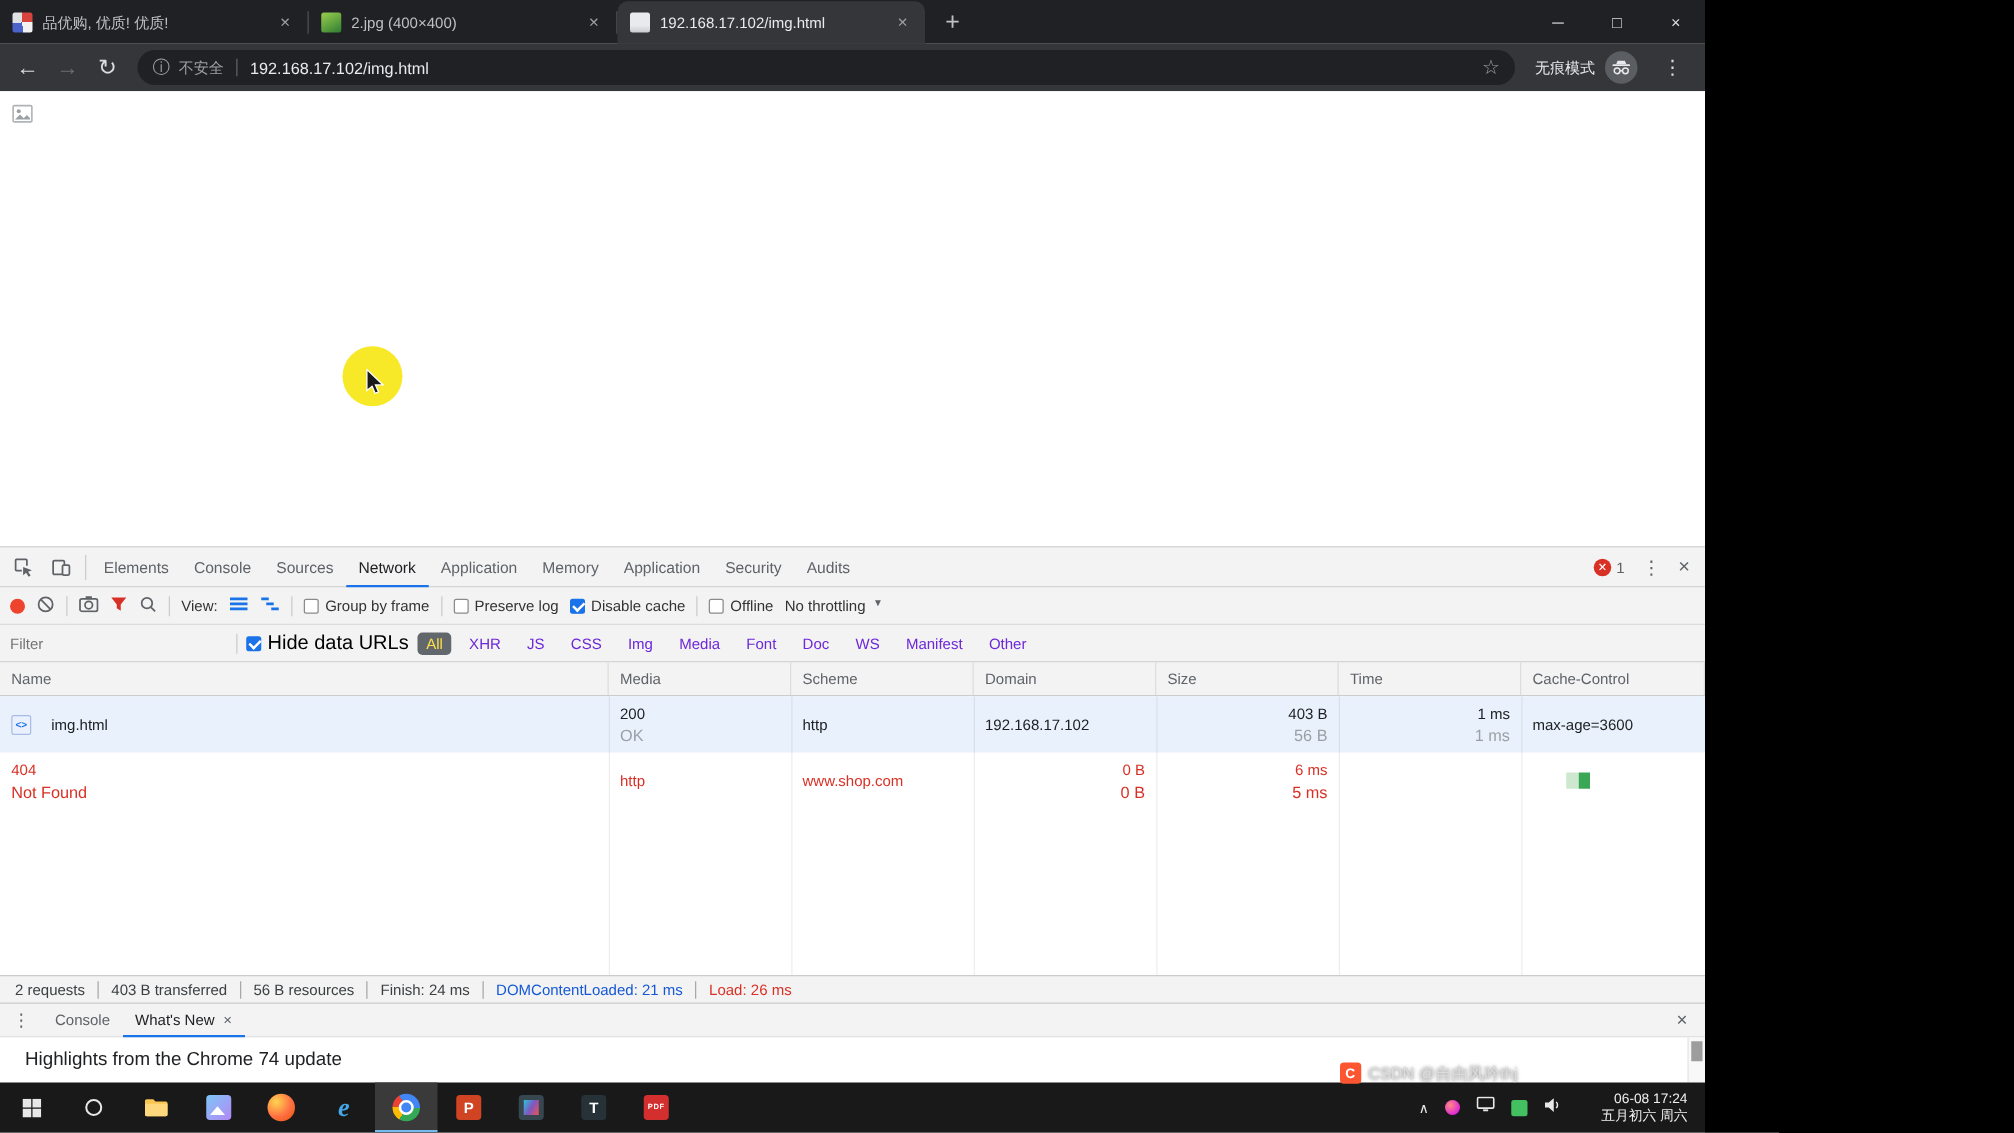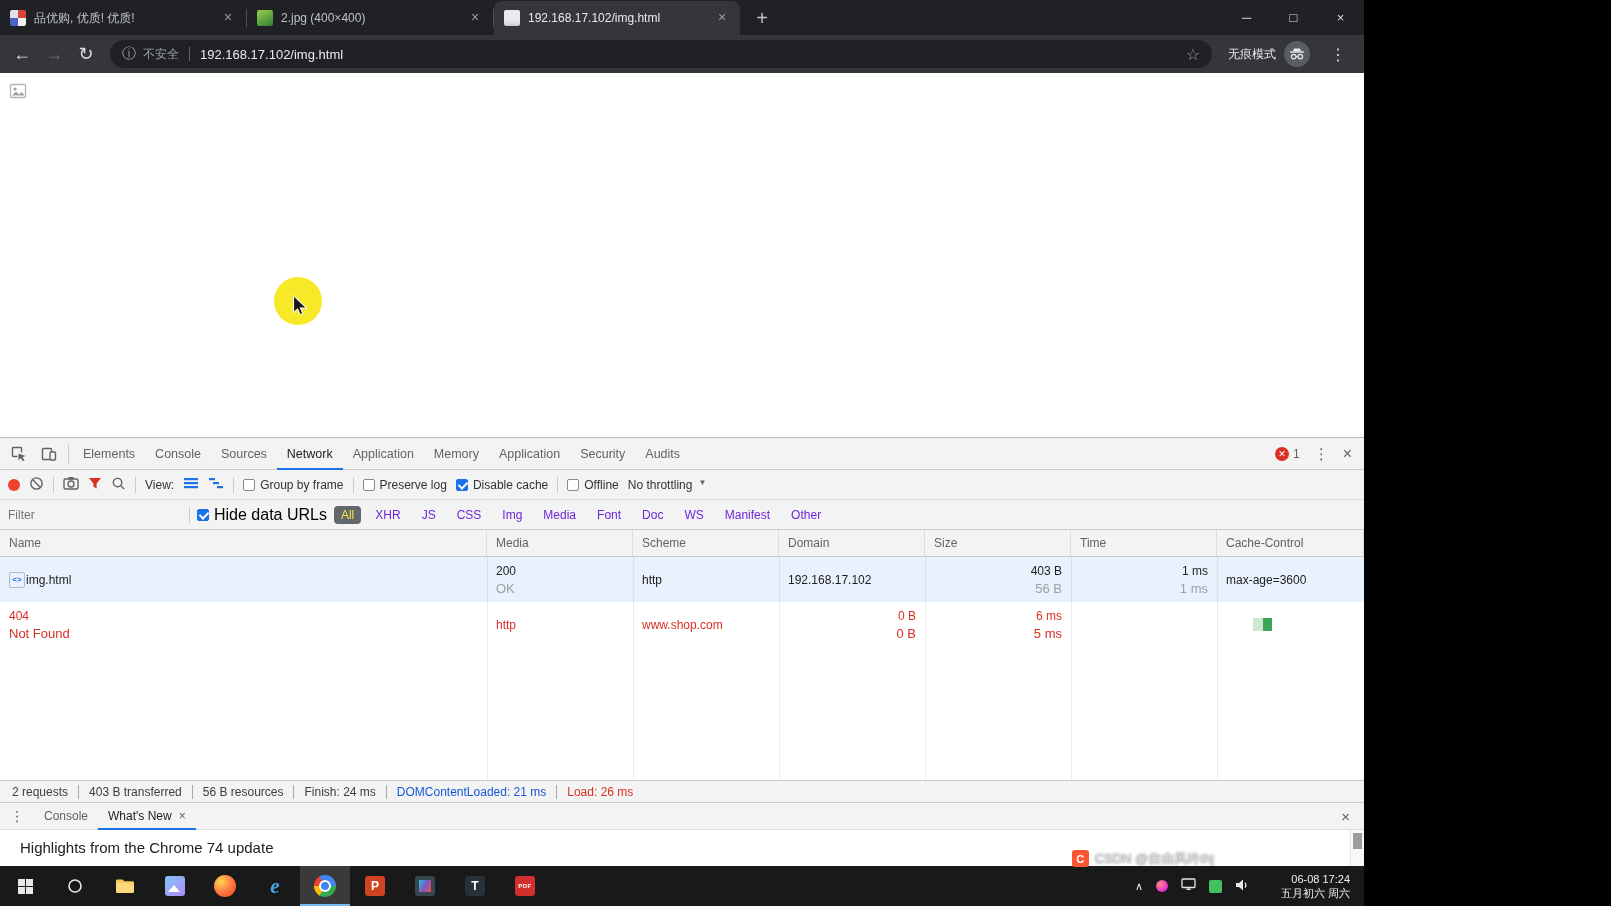--- a/index.html
+++ b/index.html
@@ -86,21 +86,21 @@
 
   .dt-body{flex:1;position:relative;font-size:12px;overflow:hidden}
   .tr{height:45px}
   .tr.selected{background:#e9f2fc}
   .td{display:flex;align-items:center;padding:0 9px;min-width:0;color:#202124}
   .td.stack{flex-direction:column;align-items:flex-start;justify-content:center;gap:3px}
   .td.num{flex-direction:column;align-items:flex-end;justify-content:center;gap:3px}
   .cell-main{white-space:nowrap}
   .cell-sub{color:#9aa0a6;font-size:13px;white-space:nowrap}
   .tr.error .cell-main,.tr.error .cell-sub{color:#d93025}
-  .td.name{gap:1px}
+  .td.name{gap:16px}
   .td.name .name-lines{display:flex;flex-direction:column;gap:3px;min-width:0}
   .file-icon{width:16px;height:16px;flex:none;border-radius:2px}
   .icon-doc{border:1px solid #a8bce6;background:#eaf1fd;color:#1a73e8;font-size:8px;font-weight:bold;
     display:flex;align-items:center;justify-content:center}
   .icon-doc::after{content:"<>"}
   .icon-pic{border:1px solid #c2cad3;background:linear-gradient(#dceefb 55%,#a5d6a7 45%);position:relative}
   .icon-pic::after{content:"";position:absolute;left:3px;top:3px;width:4px;height:4px;border-radius:50%;background:#f9a825}
   .td.wf{position:relative;padding:0}
   .wf-bar{position:absolute;top:16px;height:13px}
 

